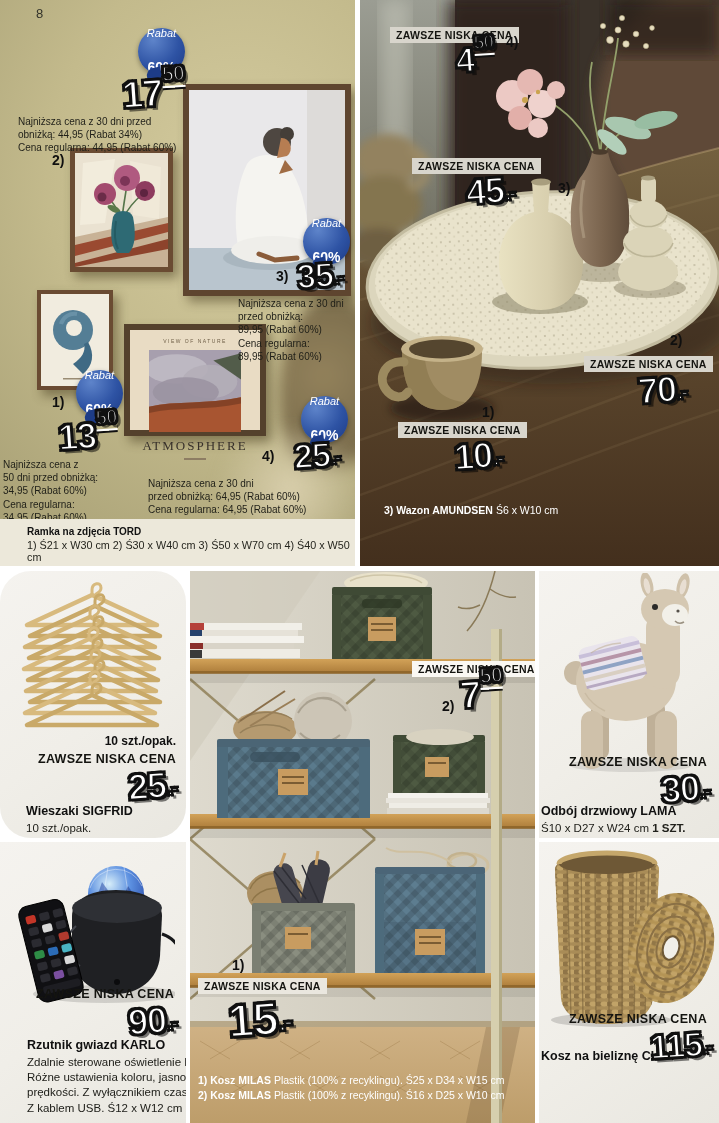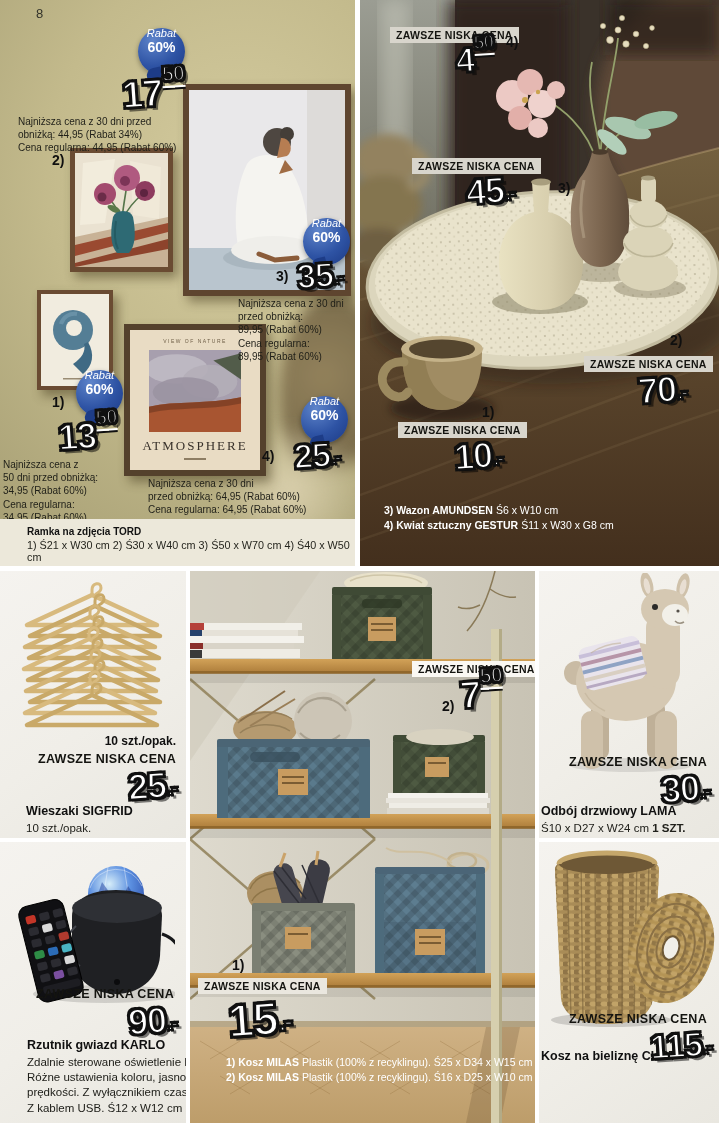--- a/index.html
+++ b/index.html
@@ -13,21 +13,21 @@
   #sec-frames{left:0;top:0;width:355px;height:566px;
     background:radial-gradient(130% 95% at 68% 32%, #d4cb9f 0%, #c3ba8c 42%, #aba378 78%, #9a926a 100%);}
   .wall-chair{position:absolute;right:-34px;top:295px;width:110px;height:200px;border-radius:50%;
     background:radial-gradient(circle at 40% 40%, #8a7853, #6e5f41 60%, transparent 75%);filter:blur(7px);opacity:.85;}
   .wall-sofa{position:absolute;right:-20px;top:430px;width:170px;height:120px;border-radius:50%;
     background:radial-gradient(circle, #d9cfad, transparent 70%);filter:blur(8px);}
 
   .page-number{position:absolute;left:36px;top:6px;font-size:13px;color:#33332a;}
 
   .bubble{position:absolute;width:47px;height:47px;border-radius:50%;color:#fff;text-align:center;
-    display:flex;flex-direction:column;justify-content:flex-start;gap:0;z-index:5;
+    display:flex;flex-direction:column;justify-content:space-between;gap:0;z-index:5;
     background:radial-gradient(circle at 32% 26%, #5e84ca 0%, #2e53a4 55%, #1c3a85 100%);
     box-shadow:0 2px 5px rgba(0,0,0,.35);}
   .bubble::after{content:"";position:absolute;bottom:-9px;left:9px;width:15px;height:16px;
     background:#1d3c87;border-radius:50% 0 55% 50%;transform:rotate(-14deg);}
   .bubble .r1{font-style:italic;font-size:11px;line-height:1.05;}
   .bubble .r2{font-weight:bold;font-size:14px;line-height:1.1;}
 
   .price{position:absolute;color:#fff;font-weight:bold;line-height:.9;letter-spacing:-1px;white-space:nowrap;
     -webkit-text-stroke:2px #101010;transform:rotate(-4deg);z-index:6;
     text-shadow:-2px -2px 0 #101010,2px -2px 0 #101010,-2px 2px 0 #101010,2px 2px 0 #101010,4px 4px 0 rgba(0,0,0,.5);}
@@ -57,32 +57,32 @@
   .pdesc .l{display:block;white-space:nowrap;}
   .pdesc b{font-weight:bold;}
   .qty-note{position:absolute;font-weight:bold;font-size:12px;color:#101010;text-align:right;z-index:5;}
 
   
   .frame{position:absolute;box-sizing:border-box;border-style:solid;border-color:#6a4b32;
     background:#efe8da;box-shadow:5px 6px 10px rgba(55,45,18,.45);z-index:2;}
   #frame-poppy{left:70px;top:148px;width:103px;height:124px;border-width:5px;}
   #frame-woman{left:183px;top:84px;width:168px;height:212px;border-width:6px;border-color:#5e452f;}
   #frame-blue{left:37px;top:290px;width:76px;height:100px;border-width:4px;}
-  #frame-atm{left:124px;top:324px;width:142px;height:152px;border-width:6px;border-color:#54412c;background:#e9dcc4;}
+  #frame-atm{left:124px;top:324px;width:142px;height:112px;border-width:6px;border-color:#54412c;background:#e9dcc4;}
   .atm-caption{position:absolute;left:0;right:0;top:8px;text-align:center;font-size:5px;letter-spacing:1.5px;color:#6e5e47;}
   .atm-title{position:absolute;left:0;right:0;top:108px;text-align:center;font-family:"Liberation Serif","DejaVu Serif",serif;
     font-size:13px;letter-spacing:2px;color:#37302a;}
   .atm-sub{position:absolute;left:50%;top:128px;width:22px;height:2px;margin-left:-11px;background:#8d7d63;}
   .atm-img{position:absolute;left:19px;top:20px;width:92px;height:82px;}
 
   
   #sec-table{left:360px;top:0;width:359px;height:566px;background:#3a322a;}
 
   
-  #card-hangers{left:0;top:571px;width:186px;height:267px;}
+  #card-hangers{left:0;top:571px;width:186px;height:267px;border-radius:31px;}
   #sec-shelf{left:190px;top:571px;width:345px;height:552px;background:#d6d2c6;}
   #card-lama{left:539px;top:571px;width:180px;height:267px;}
   #card-projector{left:0;top:842px;width:186px;height:281px;}
   #card-basket{left:539px;top:842px;width:180px;height:281px;}
 
   .tord-bar{position:absolute;left:0;top:519px;width:355px;height:47px;background:#ece8da;
     box-sizing:border-box;padding:7px 0 0 27px;z-index:7;}
   .tord-title{font-weight:bold;font-size:10px;color:#121212;}
   .tord-sizes{font-size:10.8px;color:#26261f;margin-top:2px;}
 </style>
@@ -369,21 +369,20 @@
     </div>
 
     <div class="num" style="left:122px;top:404px;">1)</div>
     <div class="znc" style="left:38px;top:422px;">ZAWSZE NISKA CENA</div>
     <div class="price s36" style="left:94px;top:440px;">
       <span>10</span><span class="pe">.-</span>
     </div>
 
     <div class="plist" style="left:24px;top:503px;">
       <div class="row"><b>3) Wazon AMUNDSEN</b><span class="dims">Ś6 x W10 cm</span></div>
-      <div class="row"><b>4) Kwiat sztuczny GESTUR</b><span class="dims">Ś11 x W30 x G8 cm</span></div>
     </div>
   </div>
 
   <div class="sec card" id="card-hangers">
     <svg class="art" style="left:17px;top:4px;" width="150" height="168" viewBox="0 0 150 168">
       <defs>
         <g id="hg" fill="none" stroke-linejoin="round" stroke-linecap="round">
           <path d="M75,20 L10,50 L140,50 Z" stroke-width="4.5"></path>
           <path d="M75,20 l0,-5 c0,-7 9,-9 9,-2 c0,3 -3,5 -5,6" stroke-width="3"></path>
         </g>
@@ -572,21 +571,21 @@
     <div class="price s38" style="left:270px;top:106px;">
       <span>7</span><sup>50</sup>
     </div>
 
     <div class="num" style="left:42px;top:386px;">1)</div>
     <div class="znc bg-soft" style="left:8px;top:407px;">ZAWSZE NISKA CENA</div>
     <div class="price s46" style="left:38px;top:428px;">
       <span>15</span><span class="pe">.-</span>
     </div>
 
-    <div class="plist" style="left:8px;top:484px;margin-left:28px;">
+    <div class="plist" style="left:8px;top:502px;">
       <div class="row"><b>1) Kosz MILAS</b><span class="dims">Plastik (100% z recyklingu). Ś25 x D34 x W15 cm</span></div>
       <div class="row"><b>2) Kosz MILAS</b><span class="dims">Plastik (100% z recyklingu). Ś16 x D25 x W10 cm</span></div>
     </div>
   </div>
 
   <div class="sec card" id="card-lama">
     <svg class="art" style="left:12px;top:2px;" width="160" height="200" viewBox="0 0 160 200">
       <ellipse cx="80" cy="192" rx="62" ry="7" fill="#00000018"></ellipse>
       <rect x="40" y="128" width="18" height="58" rx="8" fill="#bfb098"></rect>
       <rect x="96" y="128" width="18" height="58" rx="8" fill="#bfb098"></rect>

